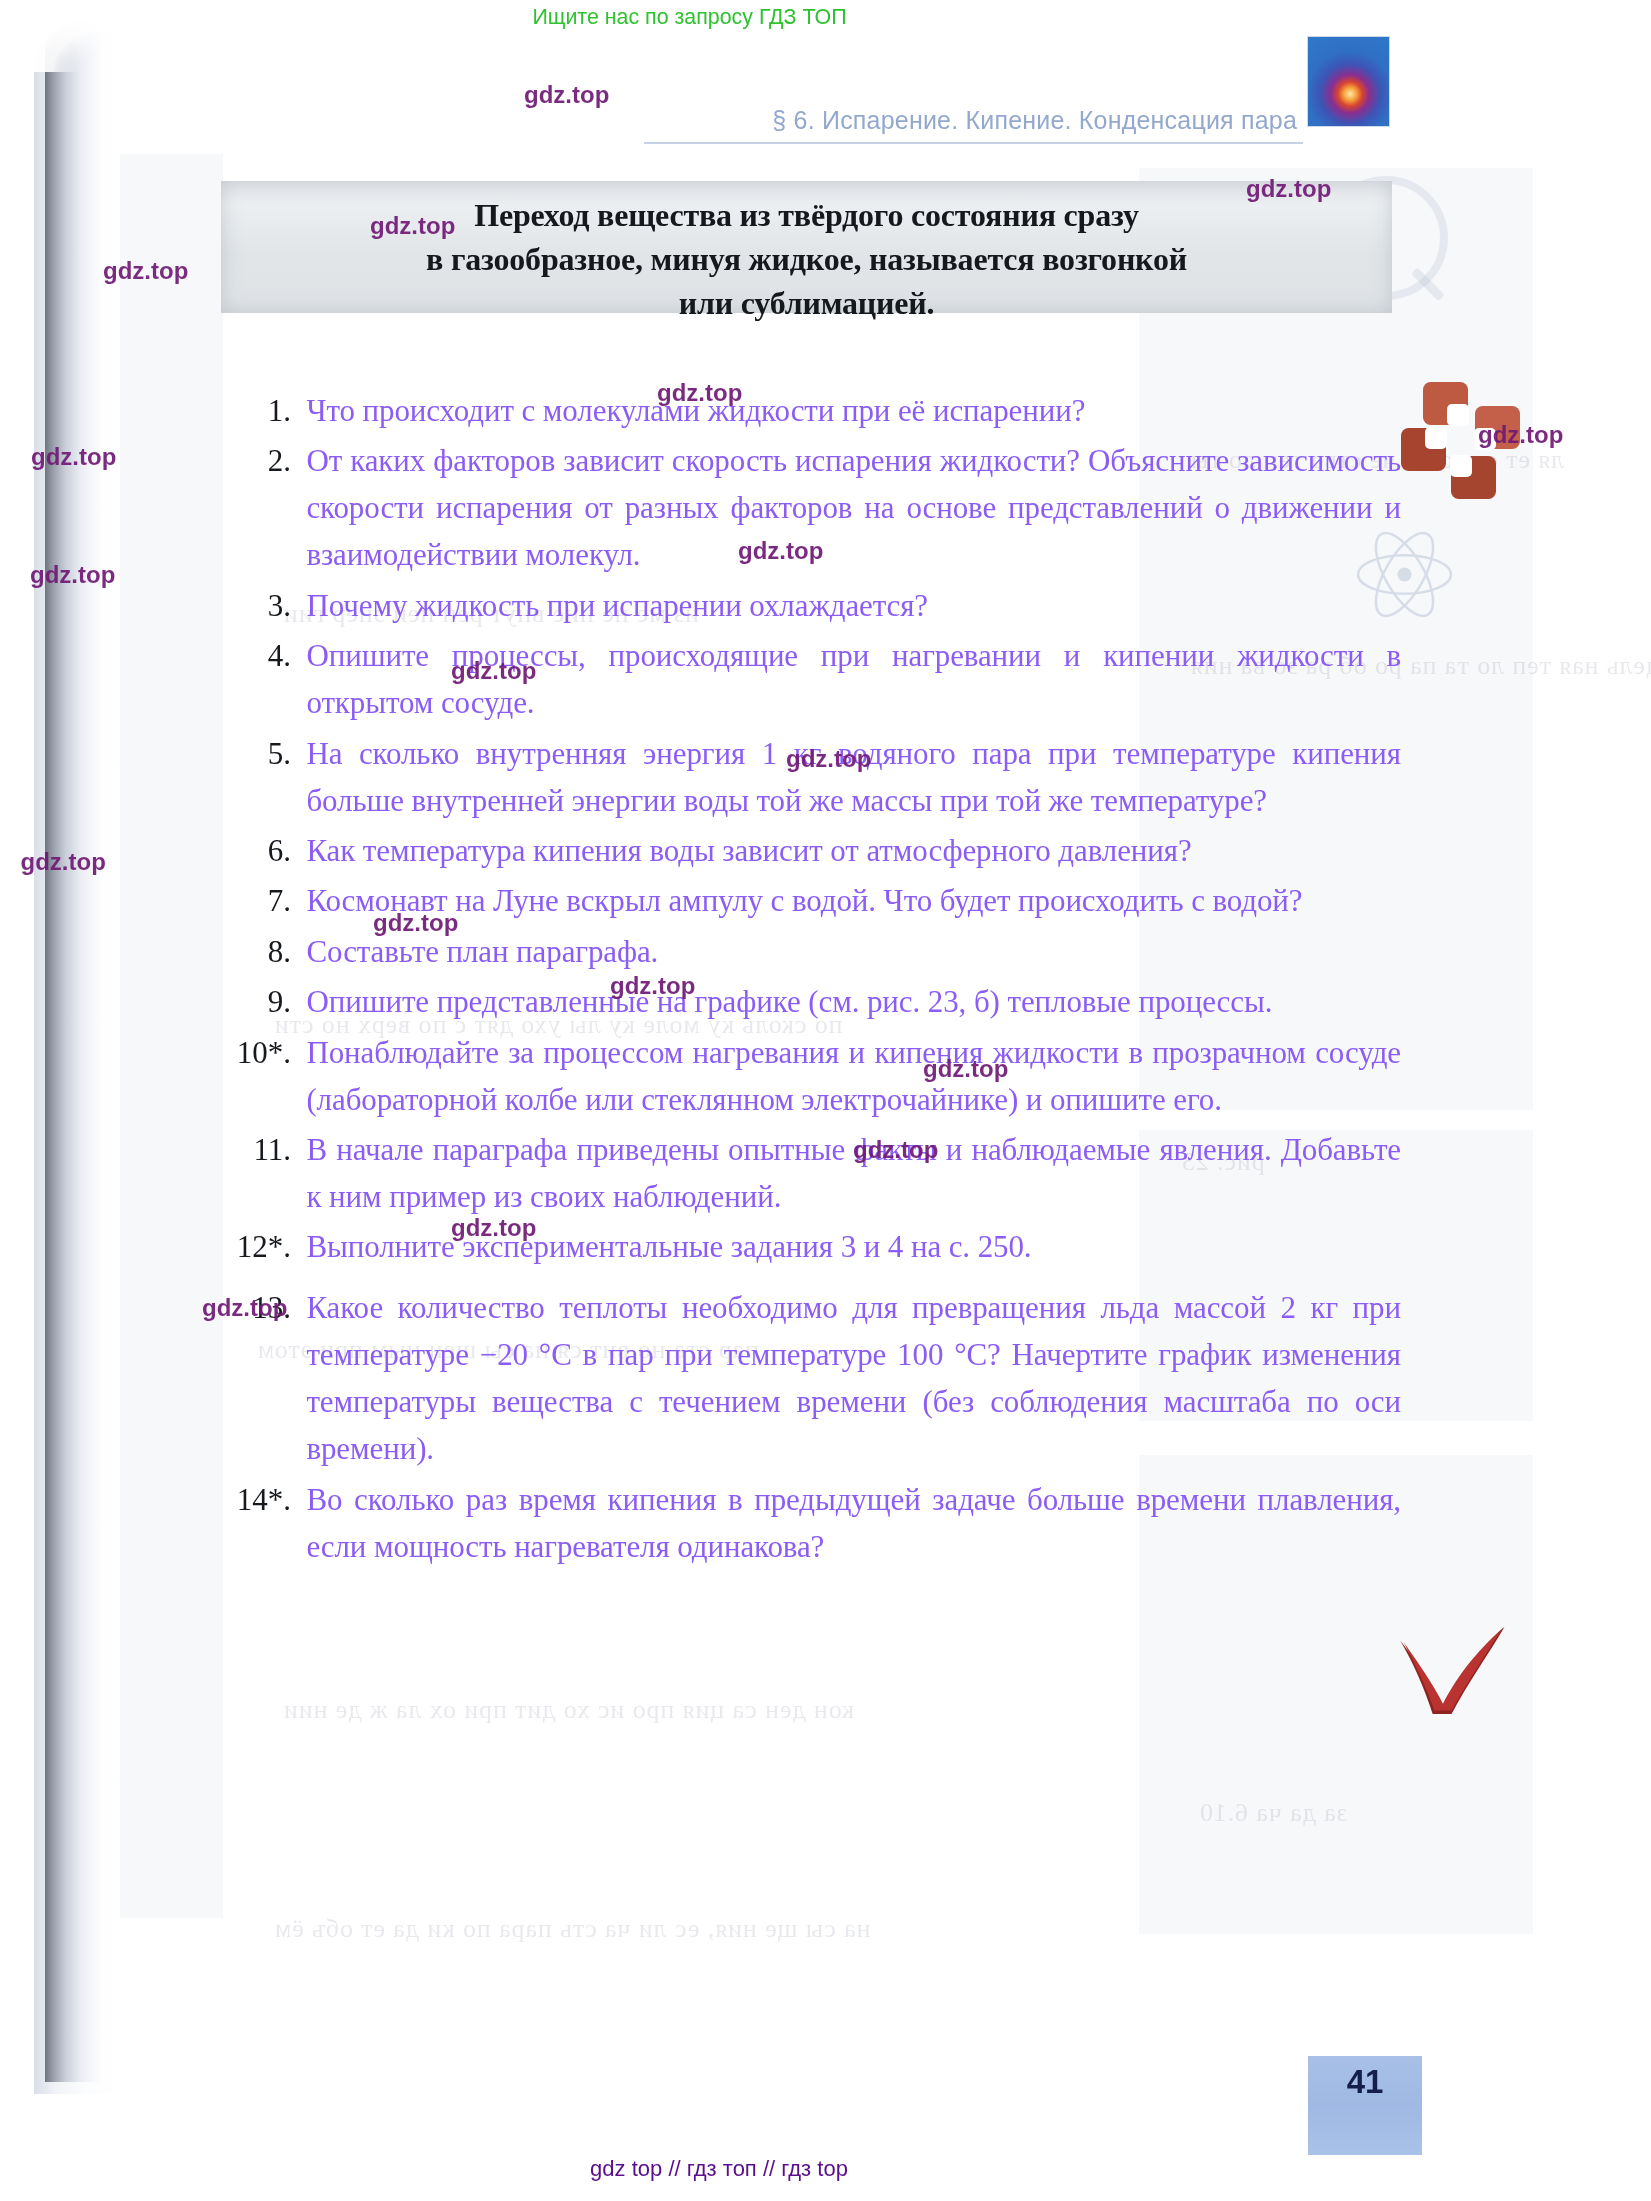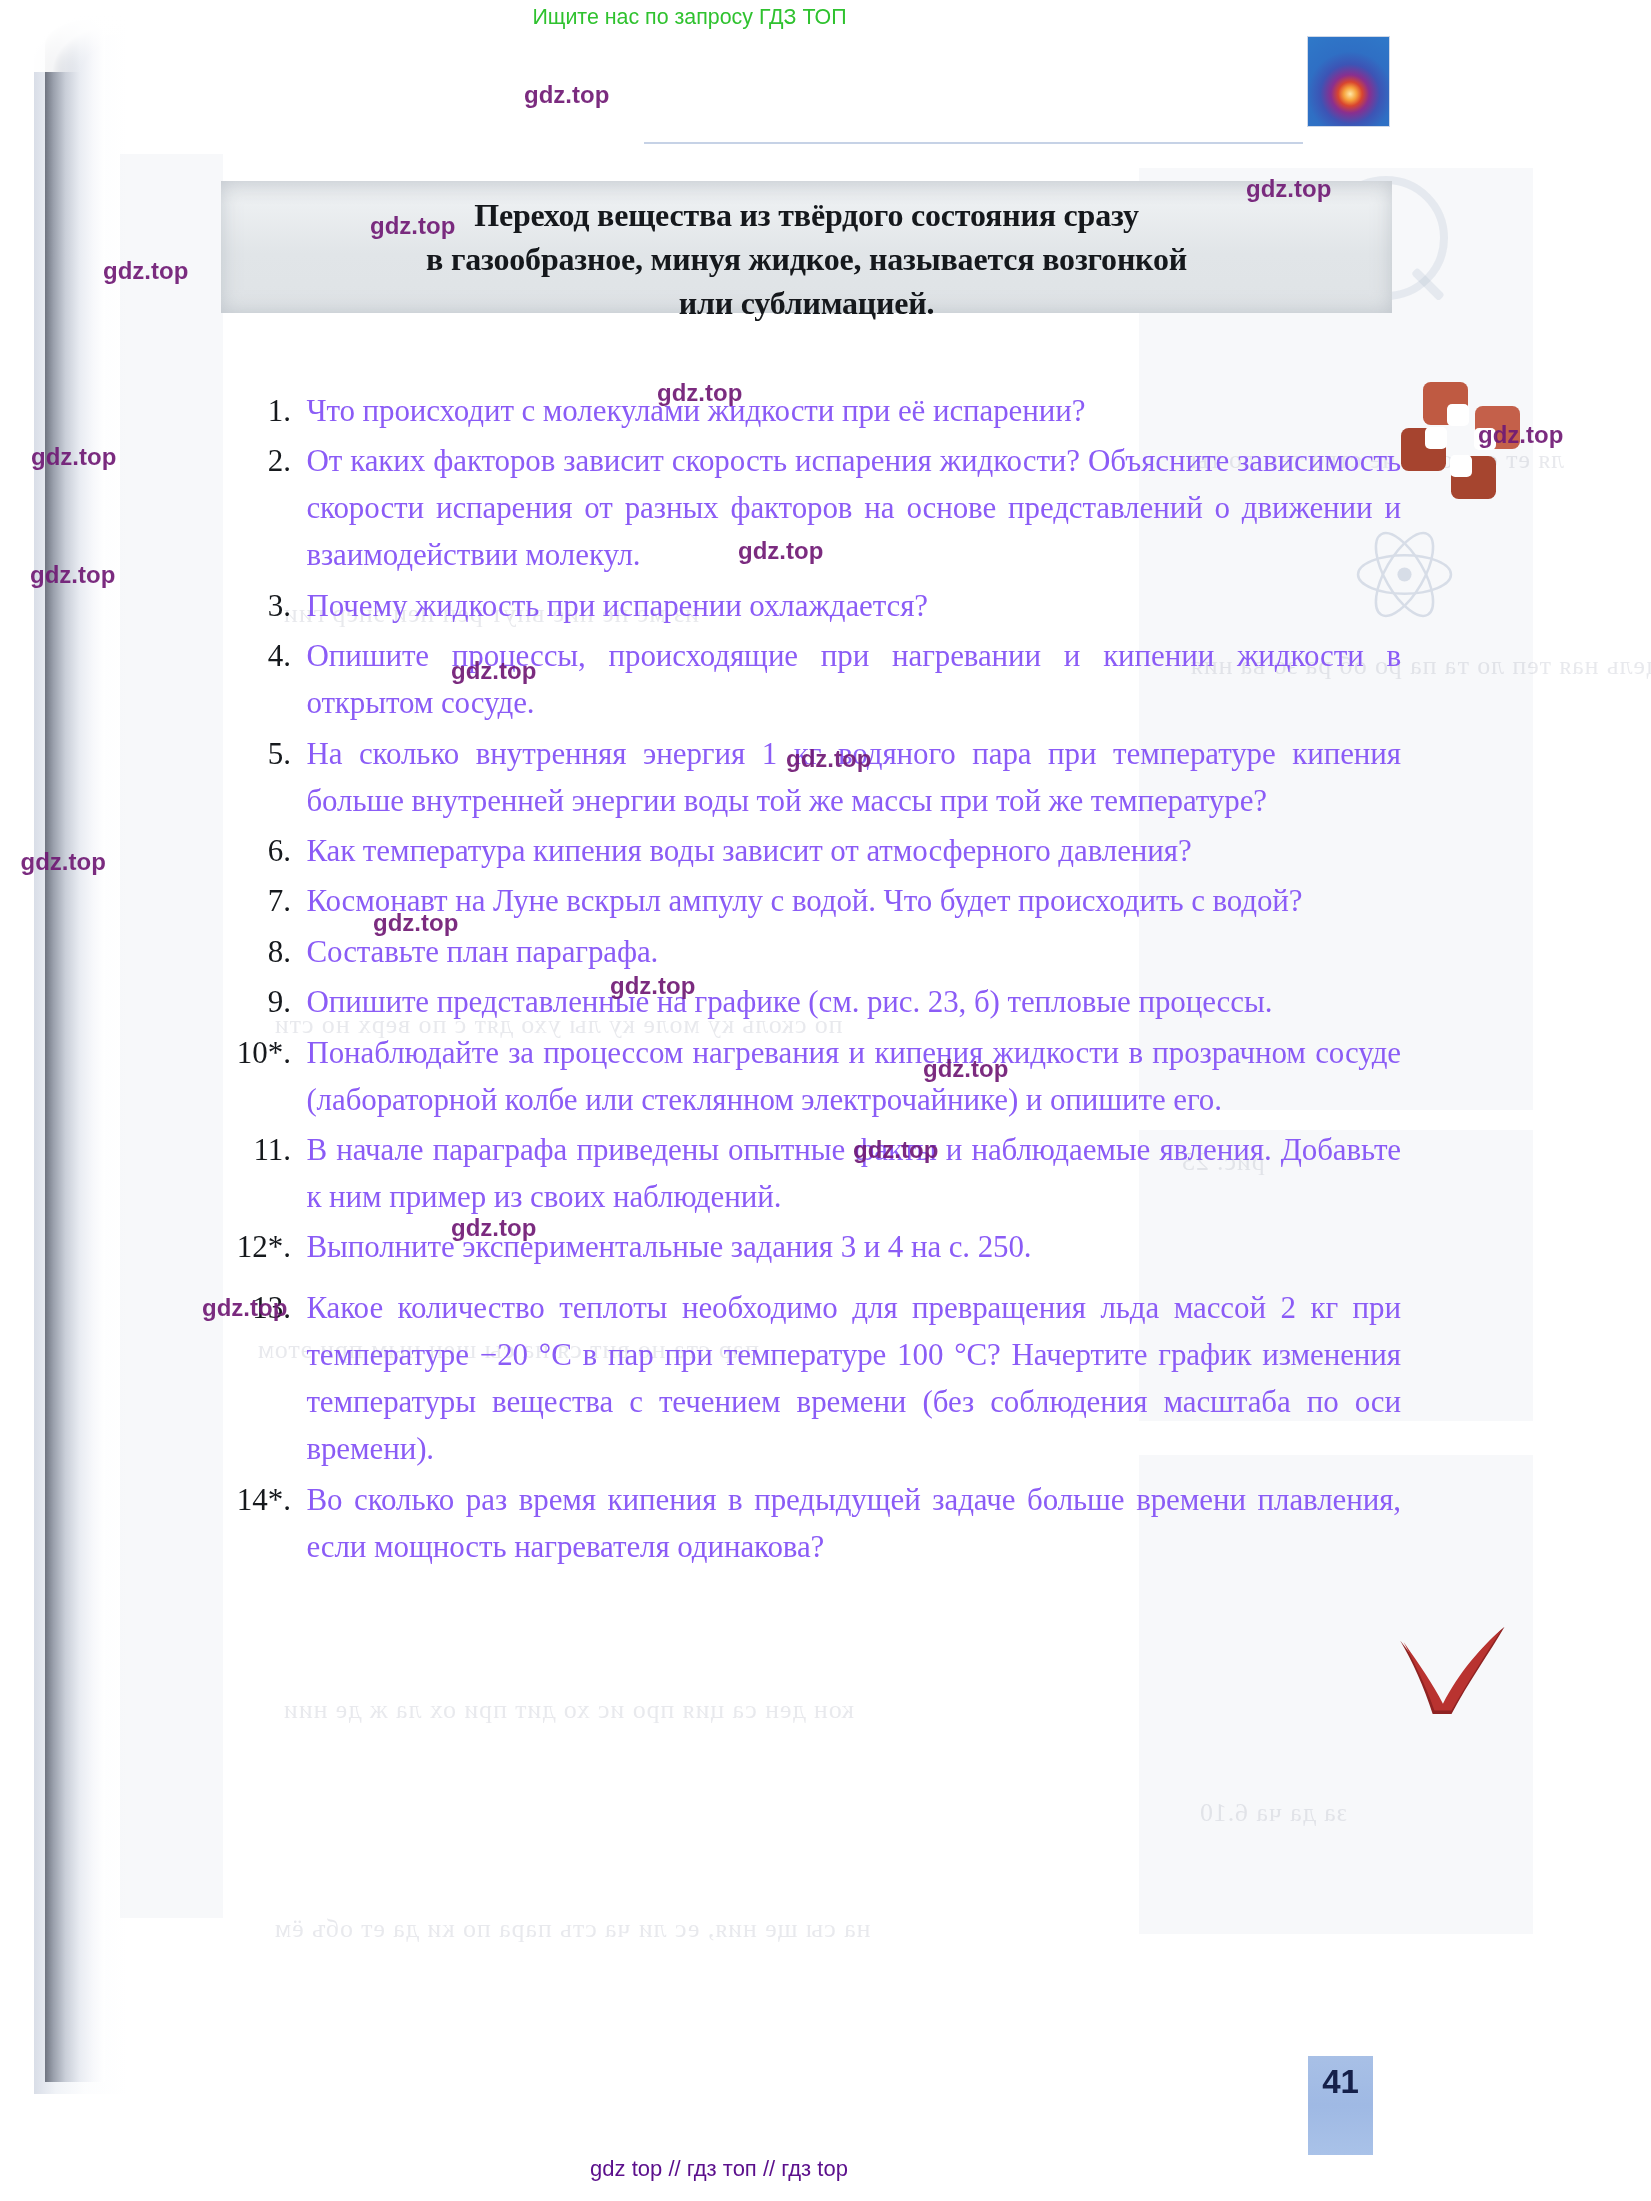--- a/index.html
+++ b/index.html
@@ -176,23 +176,24 @@
     letter-spacing: -0.1px;
   }
   .qtext.nojust { text-align: left; }
   .qrow.gap-before { margin-top: 14px; }
 
   
   .page-tab {
     position: absolute;
     left: 1308px;
     top: 2056px;
-    width: 65px;
+    width: 78px;
     height: 99px;
     background: linear-gradient(180deg, #a8c0e6 0%, #9fb9e4 50%, #a9c2e8 100%);
+    padding-left: 36px;
   }
   .page-tab span {
     position: absolute;
     top: 6.8px;
     left: 0;
     width: 100%;
     text-align: center;
     color: #15204a;
     font-family: "Liberation Sans", sans-serif;
     font-size: 33px;
@@ -323,20 +324,21 @@
   <div class="bleed" style="left:1190px; top:651px;">удель ная теп ло та па ро об ра зо ва ния</div>
   <div class="bleed" style="left:274px;  top:1010px;">по сколь ку моле ку лы ухо дят с по верх но сти</div>
   <div class="bleed" style="left:1181px; top:1147px;">рис. 23</div>
   <div class="bleed" style="left:257px;  top:1335px;">пар ста но вит ся на сы щен ным при этом</div>
   <div class="bleed" style="left:283px;  top:1695px;">кон ден са ция про ис хо дит при ох ла ж де нии</div>
   <div class="bleed" style="left:1199px; top:1798px;">за да ча 6.10</div>
   <div class="bleed" style="left:274px;  top:1914px;">на сы ще ния, ес ли ча сть пара по ки да ет объ ём</div>
 
   <div class="promo">Ищите нас по запросу ГДЗ ТОП</div>
 
+  <div class="running-head">§ 6. Испарение. Кипение. Конденсация пара</div>
   <div class="head-rule"></div>
 
   <div class="thumb"></div>
 
   <div class="icon-ring"></div>
 
   <div class="icon-puzzle">
     <div class="pz a notch"></div>
     <div class="pz b notch"></div>
     <div class="pz c notch"></div>

